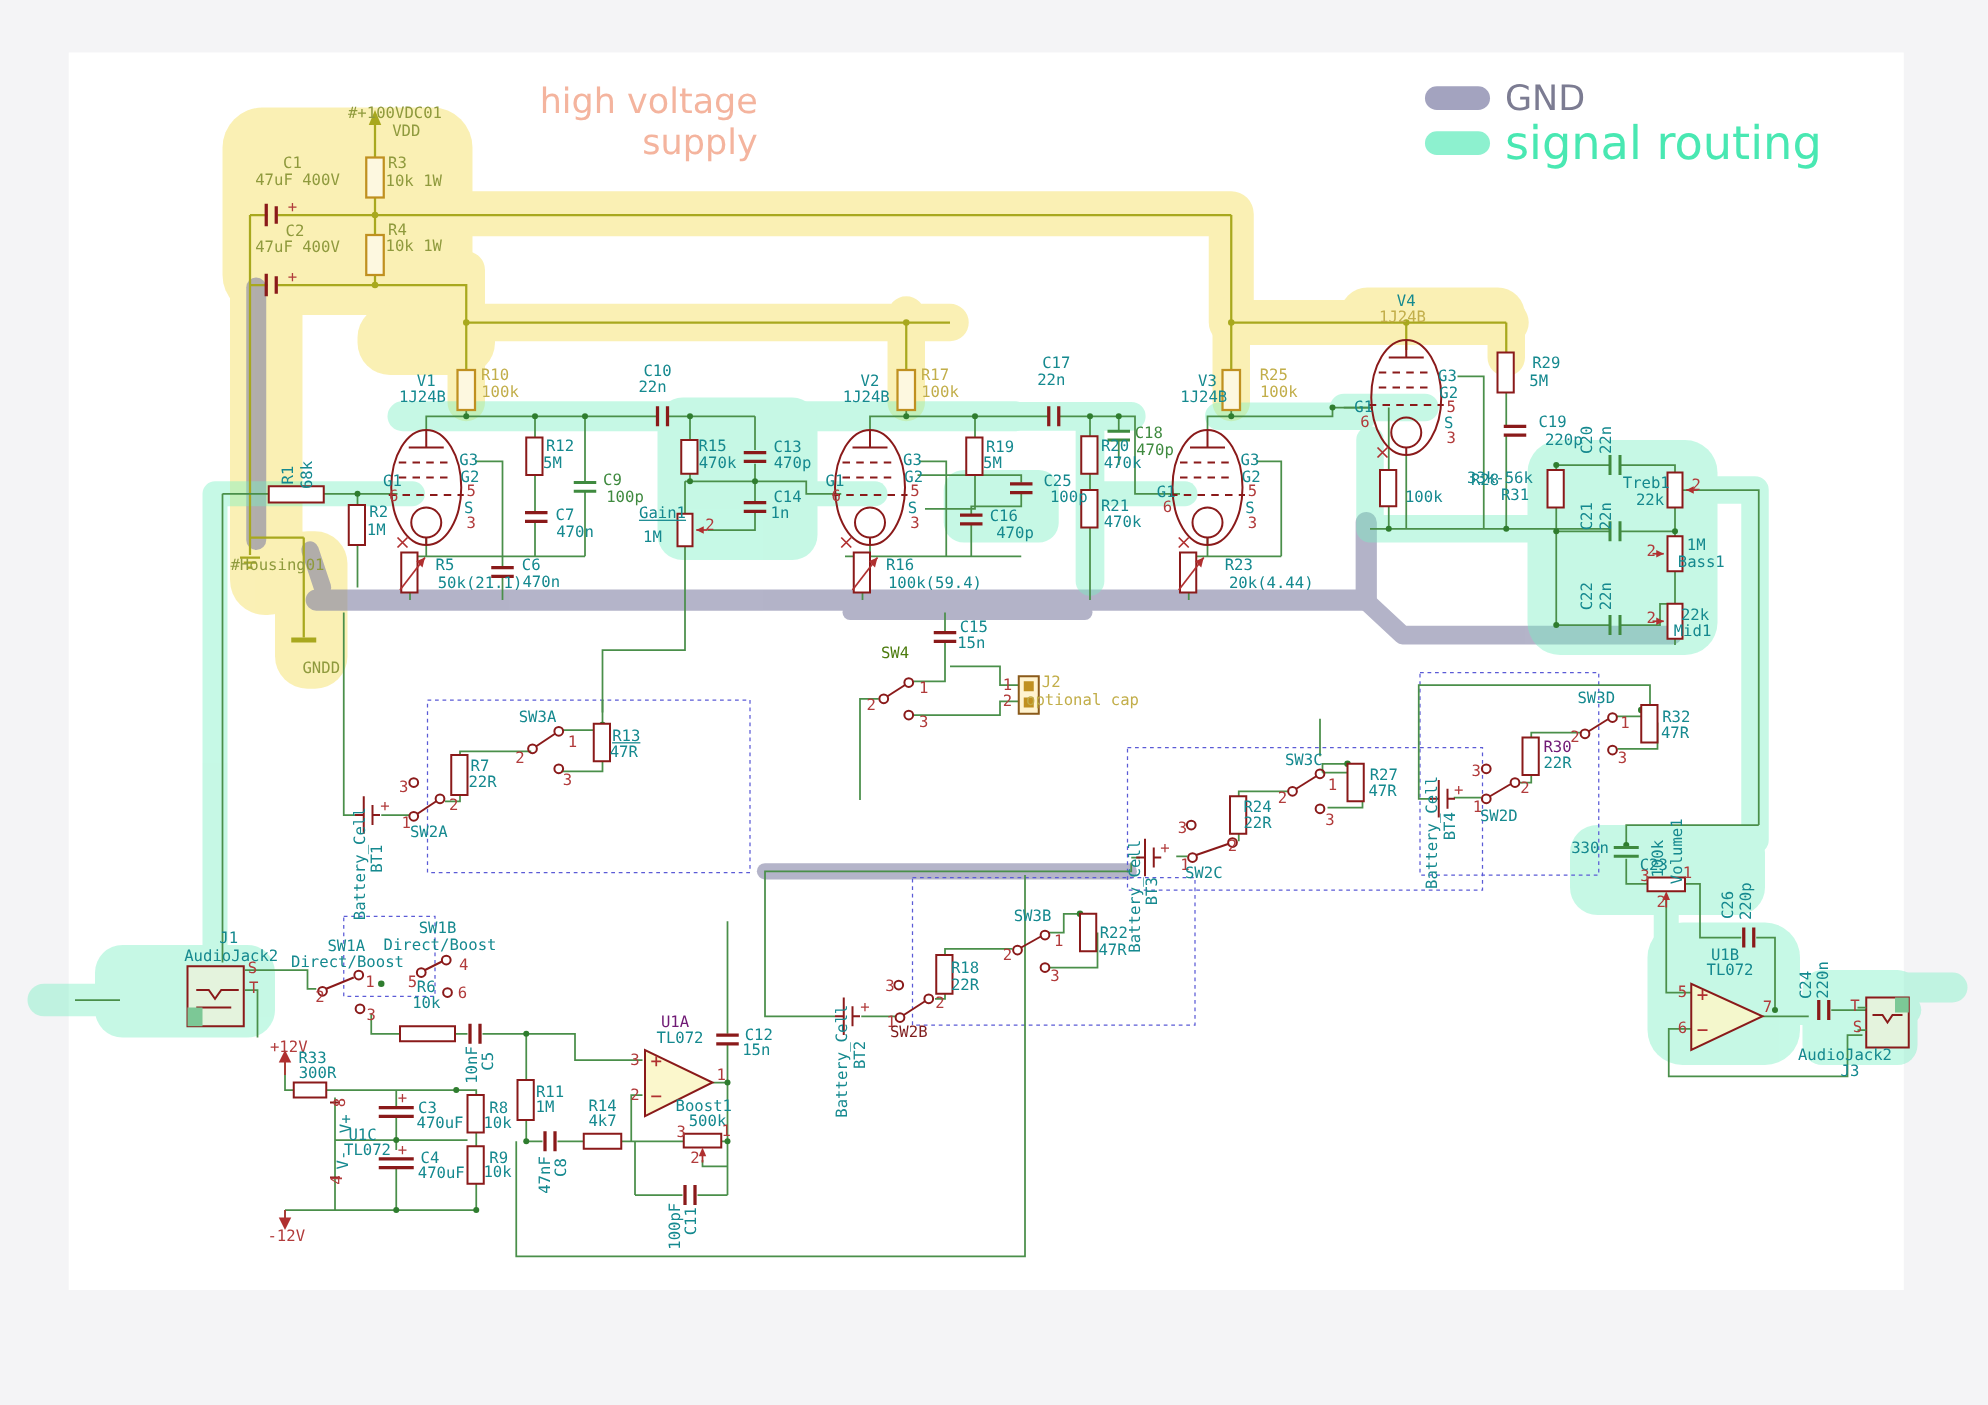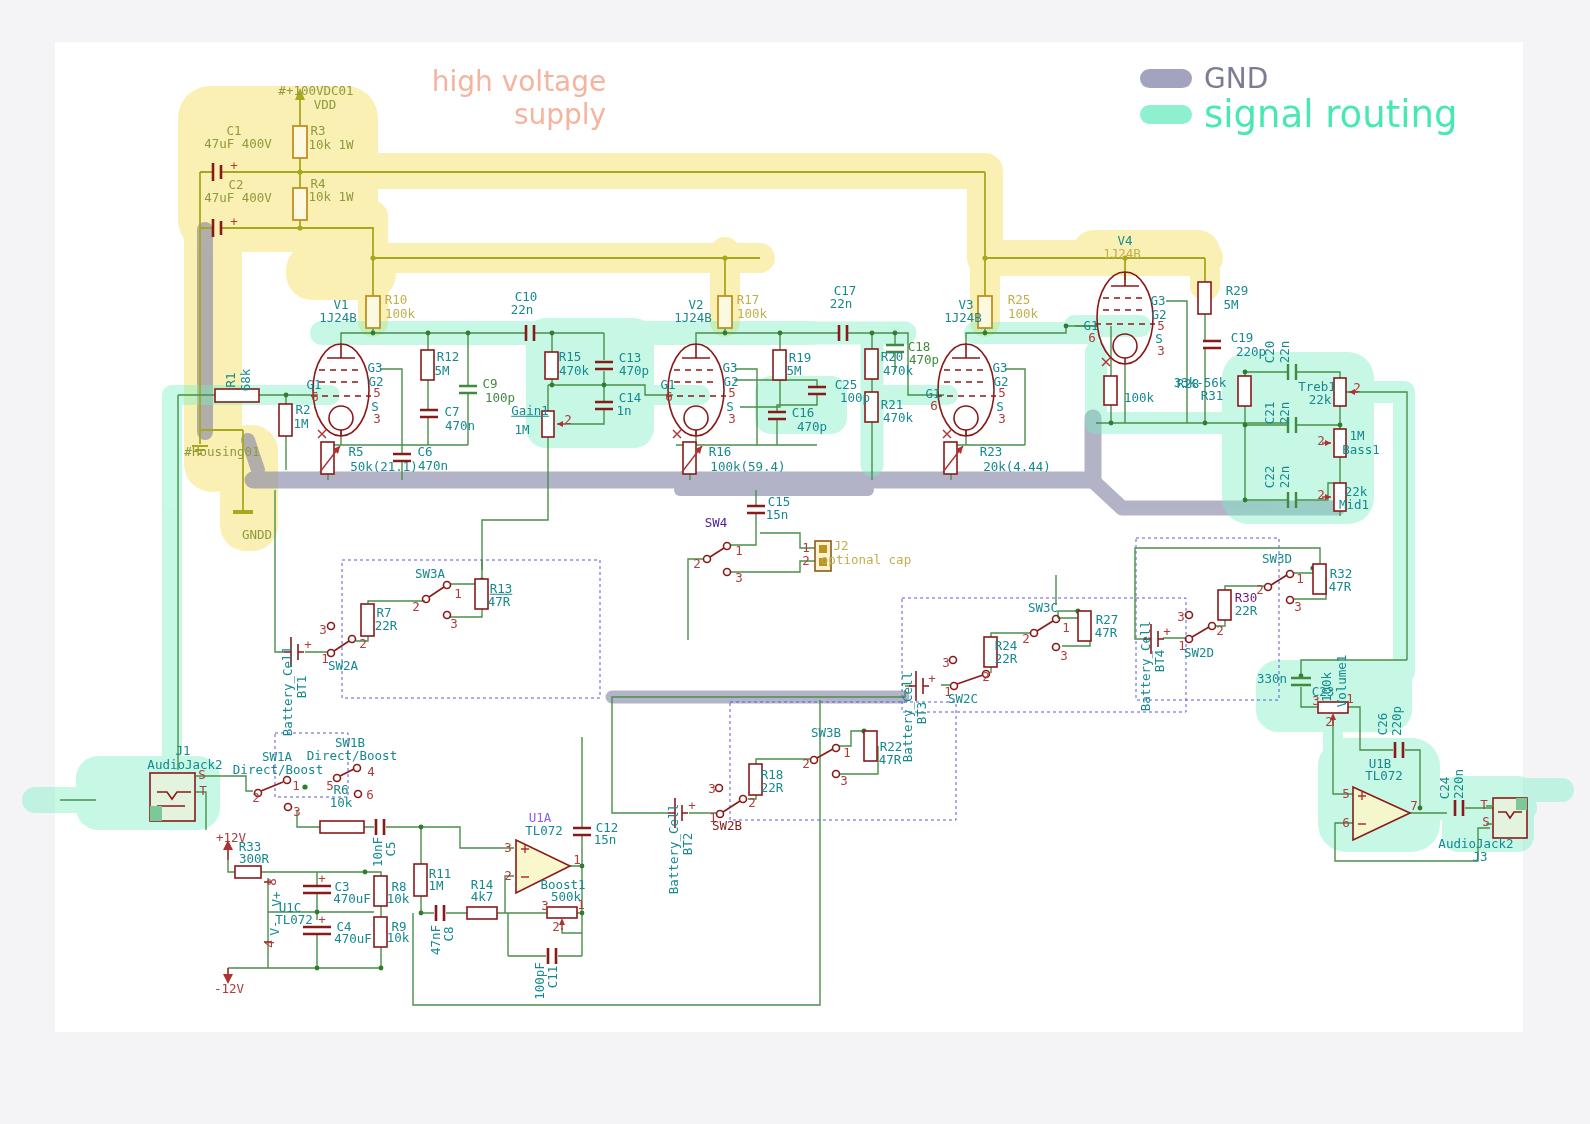--- a/index.html
+++ b/index.html
@@ -480,21 +480,21 @@
       <span class="lb" style="left: 499px; top: 602px; color: rgb(21, 137, 143);">47R</span>
       <span class="lb" style="left: 384px; top: 613px; color: rgb(21, 137, 143);">R7</span>
       <span class="lb" style="left: 386px; top: 626px; color: rgb(21, 137, 143);">22R</span>
       <span class="lb" style="left: 323px; top: 630px; color: rgb(177, 59, 59);">3</span>
       <span class="lb" style="left: 363px; top: 644px; color: rgb(177, 59, 59);">2</span>
       <span class="lb" style="left: 325px; top: 659px; color: rgb(177, 59, 59);">1</span>
       <span class="lb" style="left: 343px; top: 666px; color: rgb(21, 137, 143);">SW2A</span>
       <span class="lb rot" style="left: 288px; top: 691px; color: rgb(21, 137, 143);">Battery_Cell</span>
       <span class="lb rot" style="left: 302px; top: 687px; color: rgb(21, 137, 143);">BT1</span>
       <span class="lb" style="left: 308px; top: 645px; color: rgb(177, 59, 59);">+</span>
-      <span class="lb" style="left: 716px; top: 523px; color: #4c1d95;">SW4</span>
+      <span class="lb" style="left: 716px; top: 523px; color: #4d7c0f;">SW4</span>
       <span class="lb" style="left: 779px; top: 502px; color: rgb(21, 137, 143);">C15</span>
       <span class="lb" style="left: 777px; top: 515px; color: rgb(21, 137, 143);">15n</span>
       <span class="lb" style="left: 739px; top: 551px; color: rgb(177, 59, 59);">1</span>
       <span class="lb" style="left: 697px; top: 564px; color: rgb(177, 59, 59);">2</span>
       <span class="lb" style="left: 739px; top: 578px; color: rgb(177, 59, 59);">3</span>
       <span class="lb" style="left: 806px; top: 548px; color: rgb(177, 59, 59);">1</span>
       <span class="lb" style="left: 806px; top: 561px; color: rgb(177, 59, 59);">2</span>
       <span class="lb" style="left: 841px; top: 546px; color: rgb(194, 174, 74);">J2</span>
       <span class="lb" style="left: 866px; top: 560px; color: rgb(194, 174, 74);">optional cap</span>
       <span class="lb" style="left: 826px; top: 733px; color: rgb(21, 137, 143);">SW3B</span>
@@ -573,21 +573,21 @@
       <span class="lb" style="left: 256px; top: 798px; color: rgb(177, 59, 59);">2</span>
       <span class="lb" style="left: 296px; top: 786px; color: rgb(177, 59, 59);">1</span>
       <span class="lb" style="left: 297px; top: 812px; color: rgb(177, 59, 59);">3</span>
       <span class="lb" style="left: 330px; top: 786px; color: rgb(177, 59, 59);">5</span>
       <span class="lb" style="left: 371px; top: 772px; color: rgb(177, 59, 59);">4</span>
       <span class="lb" style="left: 370px; top: 795px; color: rgb(177, 59, 59);">6</span>
       <span class="lb" style="left: 341px; top: 790px; color: rgb(21, 137, 143);">R6</span>
       <span class="lb" style="left: 341px; top: 803px; color: rgb(21, 137, 143);">10k</span>
       <span class="lb rot" style="left: 378px; top: 852px; color: rgb(21, 137, 143);">10nF</span>
       <span class="lb rot" style="left: 391px; top: 849px; color: rgb(21, 137, 143);">C5</span>
-      <span class="lb" style="left: 540px; top: 818px; color: #8b5cf6;">U1A</span>
+      <span class="lb" style="left: 540px; top: 818px; color: #701a75;">U1A</span>
       <span class="lb" style="left: 544px; top: 831px; color: rgb(21, 137, 143);">TL072</span>
       <span class="lb" style="left: 508px; top: 848px; color: rgb(177, 59, 59);">3</span>
       <span class="lb" style="left: 508px; top: 876px; color: rgb(177, 59, 59);">2</span>
       <span class="lb" style="left: 577px; top: 860px; color: rgb(177, 59, 59);">1</span>
       <span class="lb" style="left: 607px; top: 828px; color: rgb(21, 137, 143);">C12</span>
       <span class="lb" style="left: 605px; top: 840px; color: rgb(21, 137, 143);">15n</span>
       <span class="lb" style="left: 440px; top: 874px; color: rgb(21, 137, 143);">R11</span>
       <span class="lb" style="left: 436px; top: 886px; color: rgb(21, 137, 143);">1M</span>
       <span class="lb" style="left: 482px; top: 885px; color: rgb(21, 137, 143);">R14</span>
       <span class="lb" style="left: 482px; top: 897px; color: rgb(21, 137, 143);">4k7</span>

